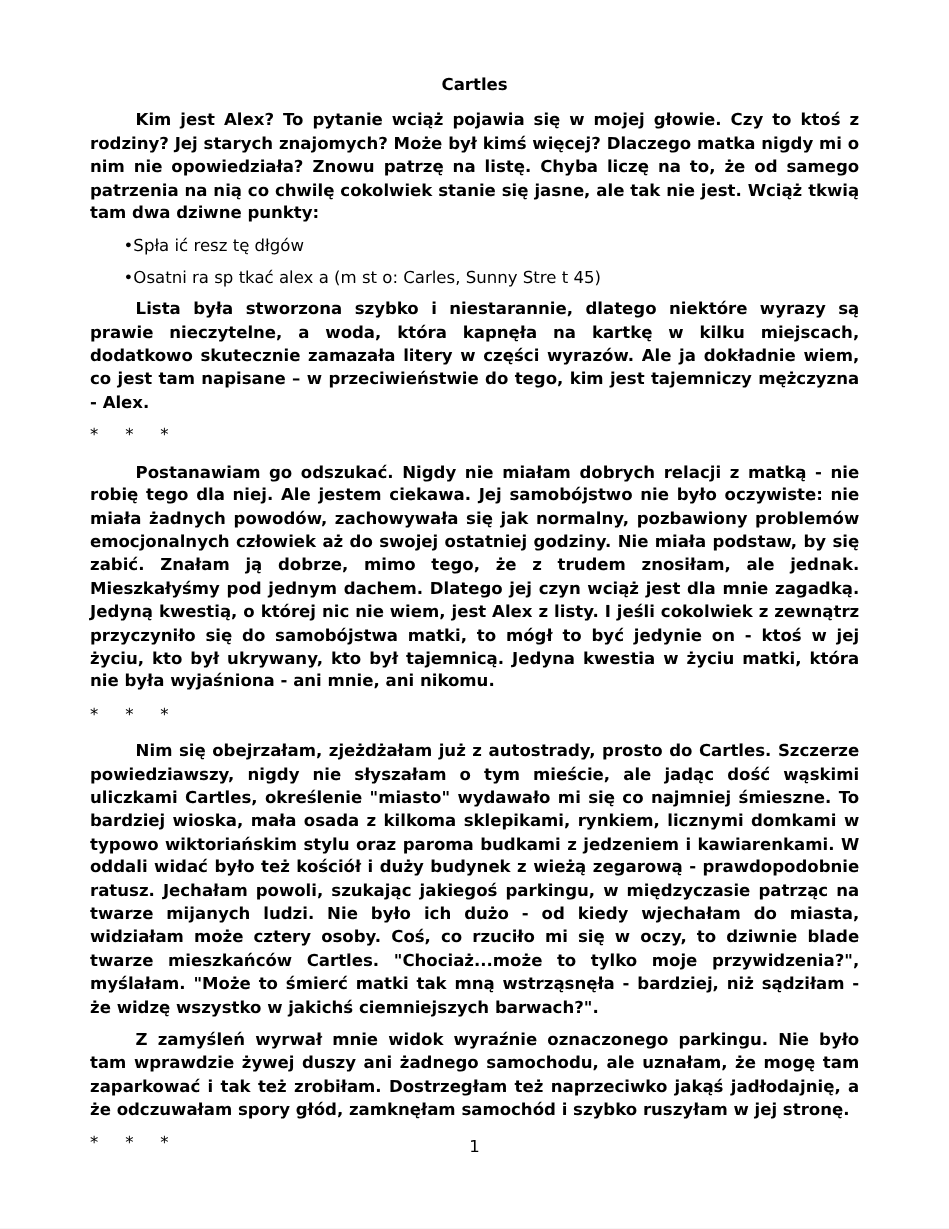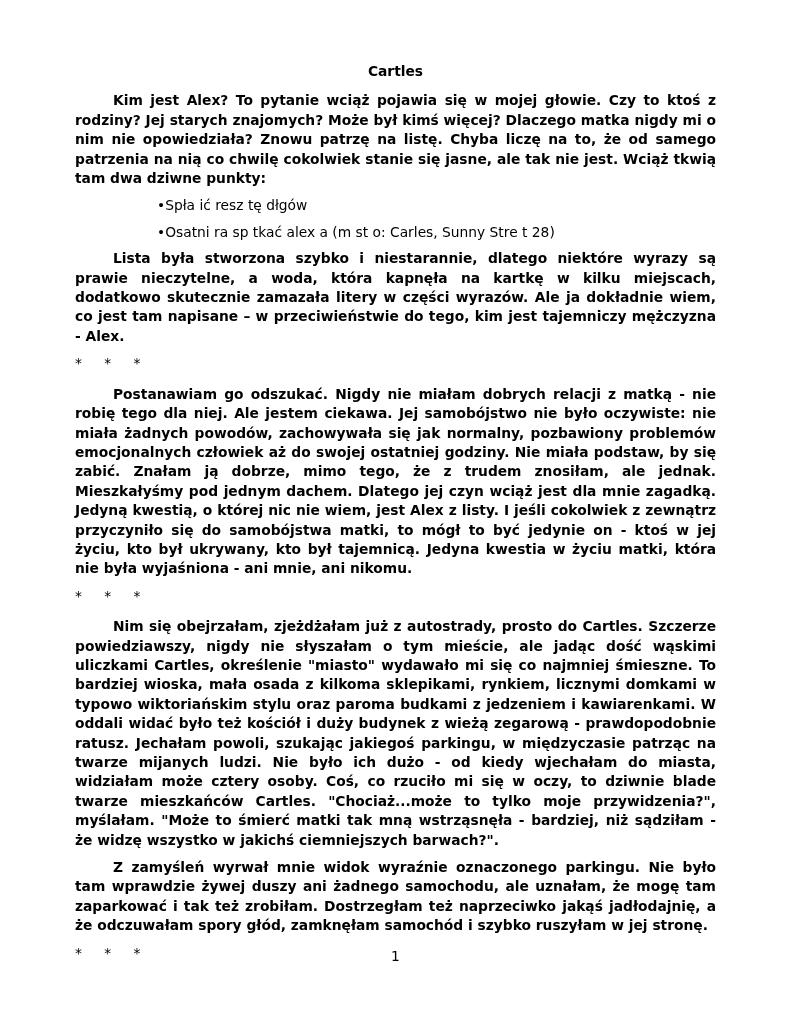--- a/index.html
+++ b/index.html
@@ -26,21 +26,21 @@
     font-weight: bold;
     margin: 0 0 10px 0;
   }
   p.para {
     text-align: justify;
     text-indent: 38px;
     margin: 0 0 8px 0;
     font-weight: bold;
   }
   p.bullet {
-    margin: 2px 0 7px 82px;
+    margin: 2px 0 7px 28px;
     text-indent: 0;
   }
   .bullet-marker {
     display: inline;
   }
   .separator {
     margin: 3px 0 11px 0;
     word-spacing: 16px;
     letter-spacing: 1px;
   }
@@ -56,21 +56,21 @@
 <body>
 
 <div class="page">
 
   <div class="doc-title">Cartles</div>
 
   <p class="para">Kim jest Alex? To pytanie wciąż pojawia się w mojej głowie. Czy to ktoś z rodziny? Jej starych znajomych? Może był kimś więcej? Dlaczego matka nigdy mi o nim nie opowiedziała? Znowu patrzę na listę. Chyba liczę na to, że od samego patrzenia na nią co chwilę cokolwiek stanie się jasne, ale tak nie jest. Wciąż tkwią tam dwa dziwne punkty:</p>
 
   <p class="bullet"><span class="bullet-marker">•</span><span>Spła ić resz tę dłgów</span></p>
 
-  <p class="bullet"><span class="bullet-marker">•</span><span>Osatni ra sp tkać alex a (m st o: Carles, Sunny Stre t 28)</span></p>
+  <p class="bullet"><span class="bullet-marker">•</span><span>Osatni ra sp tkać alex a (m st o: Carles, Sunny Stre t 45)</span></p>
 
   <p class="para">Lista była stworzona szybko i niestarannie, dlatego niektóre wyrazy są prawie nieczytelne, a woda, która kapnęła na kartkę w kilku miejscach, dodatkowo skutecznie zamazała litery w części wyrazów. Ale ja dokładnie wiem, co jest tam napisane – w przeciwieństwie do tego, kim jest tajemniczy mężczyzna - Alex.</p>
 
   <div class="separator">* * *</div>
 
   <p class="para">Postanawiam go odszukać. Nigdy nie miałam dobrych relacji z matką - nie robię tego dla niej. Ale jestem ciekawa. Jej samobójstwo nie było oczywiste: nie miała żadnych powodów, zachowywała się jak normalny, pozbawiony problemów emocjonalnych człowiek aż do swojej ostatniej godziny. Nie miała podstaw, by się zabić. Znałam ją dobrze, mimo tego, że z trudem znosiłam, ale jednak. Mieszkałyśmy pod jednym dachem. Dlatego jej czyn wciąż jest dla mnie zagadką. Jedyną kwestią, o której nic nie wiem, jest Alex z listy. I jeśli cokolwiek z zewnątrz przyczyniło się do samobójstwa matki, to mógł to być jedynie on - ktoś w jej życiu, kto był ukrywany, kto był tajemnicą. Jedyna kwestia w życiu matki, która nie była wyjaśniona - ani mnie, ani nikomu.</p>
 
   <div class="separator">* * *</div>
 
   <p class="para">Nim się obejrzałam, zjeżdżałam już z autostrady, prosto do Cartles. Szczerze powiedziawszy, nigdy nie słyszałam o tym mieście, ale jadąc dość wąskimi uliczkami Cartles, określenie "miasto" wydawało mi się co najmniej śmieszne. To bardziej wioska, mała osada z kilkoma sklepikami, rynkiem, licznymi domkami w typowo wiktoriańskim stylu oraz paroma budkami z jedzeniem i kawiarenkami. W oddali widać było też kościół i duży budynek z wieżą zegarową - prawdopodobnie ratusz. Jechałam powoli, szukając jakiegoś parkingu, w międzyczasie patrząc na twarze mijanych ludzi. Nie było ich dużo - od kiedy wjechałam do miasta, widziałam może cztery osoby. Coś, co rzuciło mi się w oczy, to dziwnie blade twarze mieszkańców Cartles. "Chociaż...może to tylko moje przywidzenia?", myślałam. "Może to śmierć matki tak mną wstrząsnęła - bardziej, niż sądziłam - że widzę wszystko w jakichś ciemniejszych barwach?".</p>

